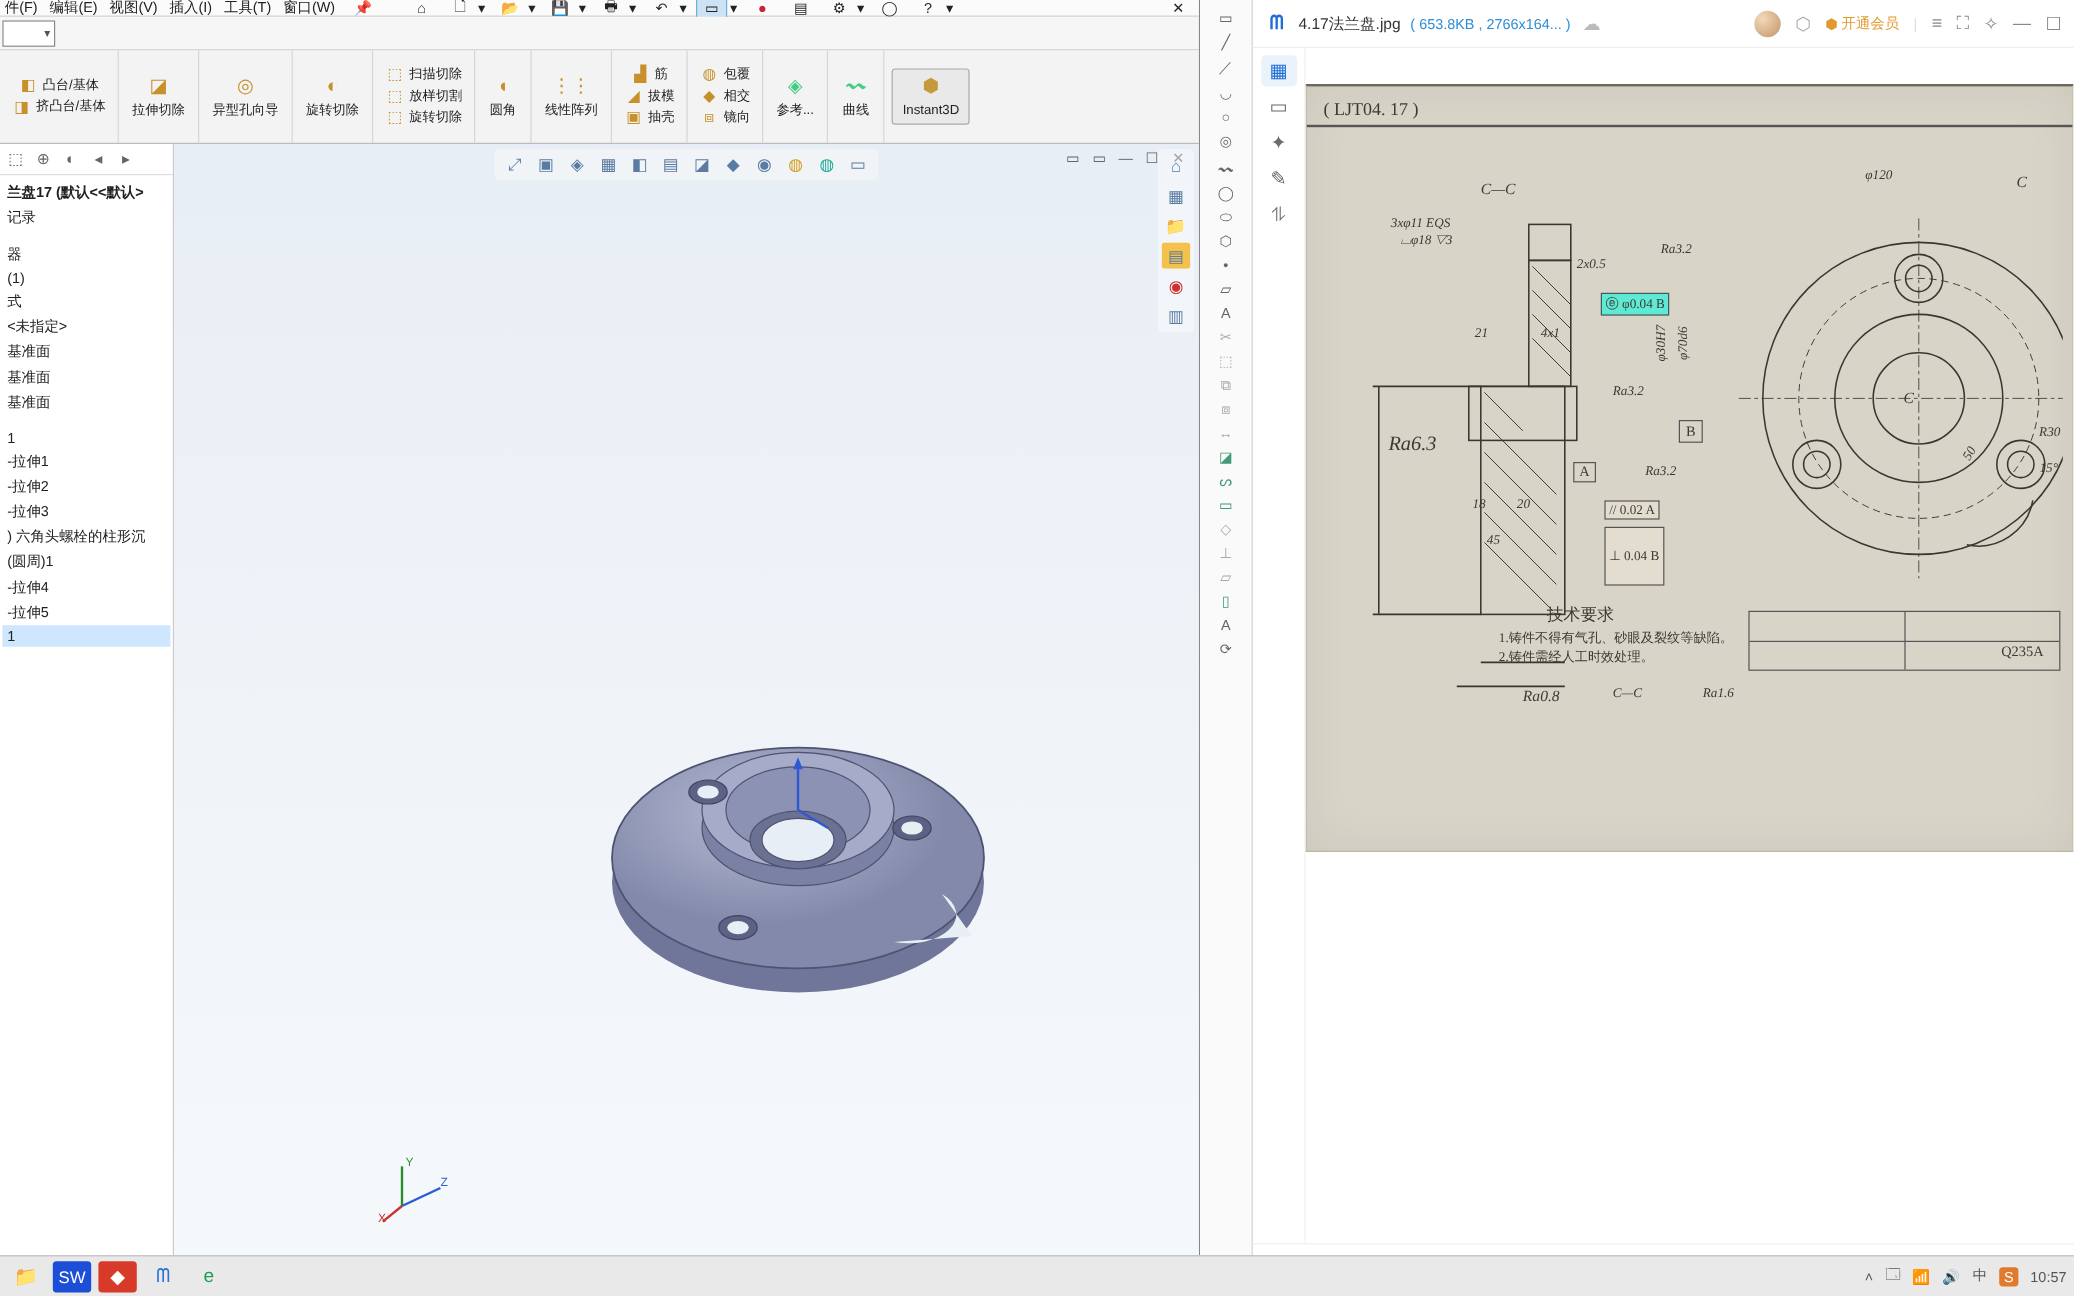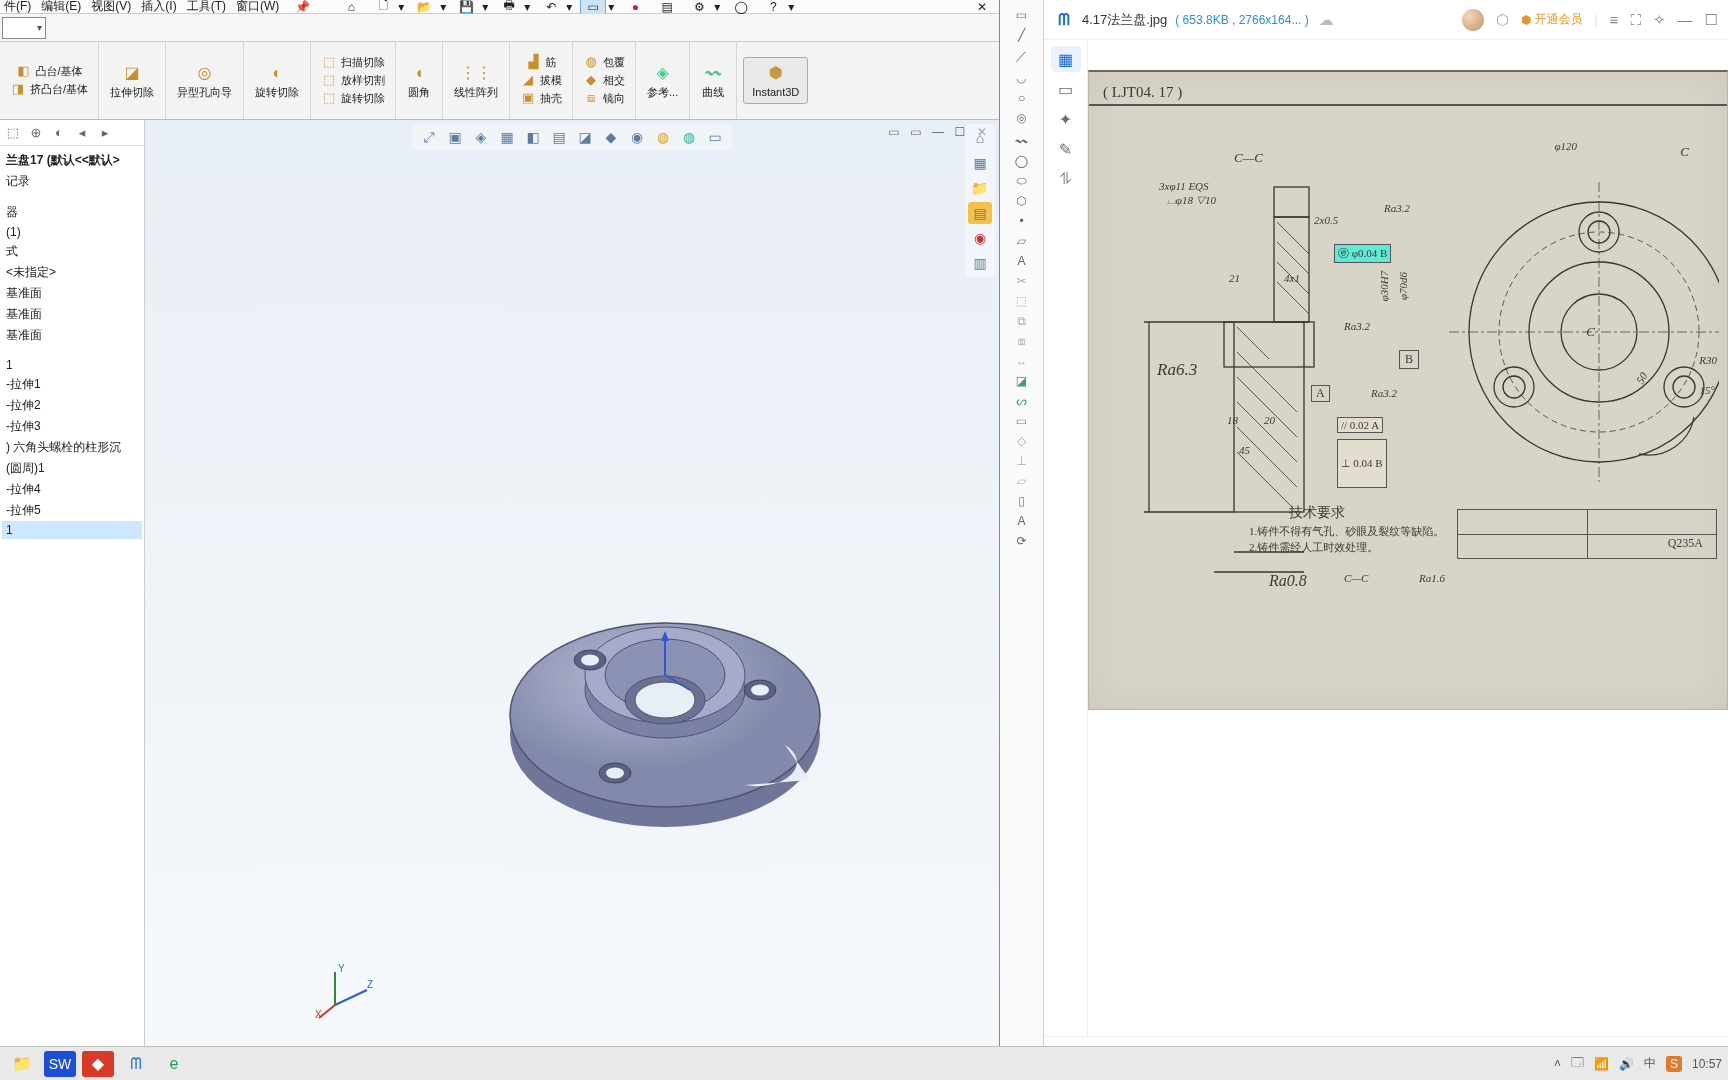--- a/index.html
+++ b/index.html
@@ -444,21 +444,21 @@
 
               <line x1="30" y1="155" x2="30" y2="345"></line>
                 <line x1="25" y1="155" x2="115" y2="155"></line>
                 <line x1="25" y1="345" x2="115" y2="345"></line>
               <line x1="115" y1="385" x2="185" y2="385"></line>
                 <line x1="95" y1="405" x2="185" y2="405"></line>
             </g>
           </svg>
 
           <div class="lbl" style="top:108px;left:70px;font-size:11px">3xφ11 EQS</div>
-          <div class="lbl" style="top:122px;left:78px;font-size:11px">⌴φ18 ▽10</div>
+          <div class="lbl" style="top:122px;left:78px;font-size:11px">⌴φ18 ▽3</div>
           <div class="lbl" style="top:130px;left:295px;font-size:11px">Ra3.2</div>
           <div class="lbl" style="top:142px;left:225px;font-size:11px">2x0.5</div>
           <div class="lbl" style="top:172px;left:245px;font-size:11px;border:1px solid #555;padding:1px 3px;font-style:normal;background:#5eead4">ⓔ φ0.04  B</div>
           <div class="lbl" style="top:200px;left:140px;font-size:11px">21</div>
           <div class="lbl" style="top:200px;left:195px;font-size:11px">4x1</div>
           <div class="lbl" style="top:208px;left:280px;font-size:11px;transform:rotate(-90deg)">φ30H7</div>
           <div class="lbl" style="top:208px;left:300px;font-size:11px;transform:rotate(-90deg)">φ70d6</div>
           <div class="lbl" style="top:248px;left:255px;font-size:11px">Ra3.2</div>
           <div class="lbl" style="top:288px;left:68px;font-size:17px">Ra6.3</div>
           <div class="lbl" style="top:278px;left:310px;font-size:12px;border:1px solid #555;padding:1px 5px;font-style:normal">B</div>
@@ -491,21 +491,21 @@
           <div class="lbl" style="top:72px;right:38px;font-size:13px">C</div>
           <div class="lbl" style="top:252px;right:132px;font-size:13px">C</div>
           <div class="lbl" style="top:282px;right:10px;font-size:11px">R30</div>
           <div class="lbl" style="top:312px;right:12px;font-size:11px">15°</div>
           <div class="lbl" style="top:300px;right:80px;font-size:11px;transform:rotate(-60deg)">50</div>
 
           <div class="lbl" style="top:432px;left:200px;font-size:14px;font-style:normal">技术要求</div>
           <div class="lbl" style="top:452px;left:160px;font-size:11px;font-style:normal">1.铸件不得有气孔、砂眼及裂纹等缺陷。</div>
           <div class="lbl" style="top:468px;left:160px;font-size:11px;font-style:normal">2.铸件需经人工时效处理。</div>
 
-          <div class="lbl" style="top:500px;left:180px;font-size:16px">Ra0.8</div>
+          <div class="lbl" style="top:500px;left:180px;font-size:13px">Ra0.8</div>
           <div class="lbl" style="top:500px;left:255px;font-size:11px">C—C</div>
           <div class="lbl" style="top:500px;left:330px;font-size:11px">Ra1.6</div>
 
           <div style="position:absolute;bottom:150px;right:10px;width:260px;height:50px;border:1px solid #555">
             <div style="position:absolute;top:0;bottom:0;left:50%;width:1px;background:#555"></div>
             <div style="position:absolute;left:0;right:0;top:50%;height:1px;background:#555"></div>
           </div>
           <div class="lbl" style="bottom:158px;right:24px;font-size:12px;font-style:normal">Q235A</div>
         </div>
       </div>

